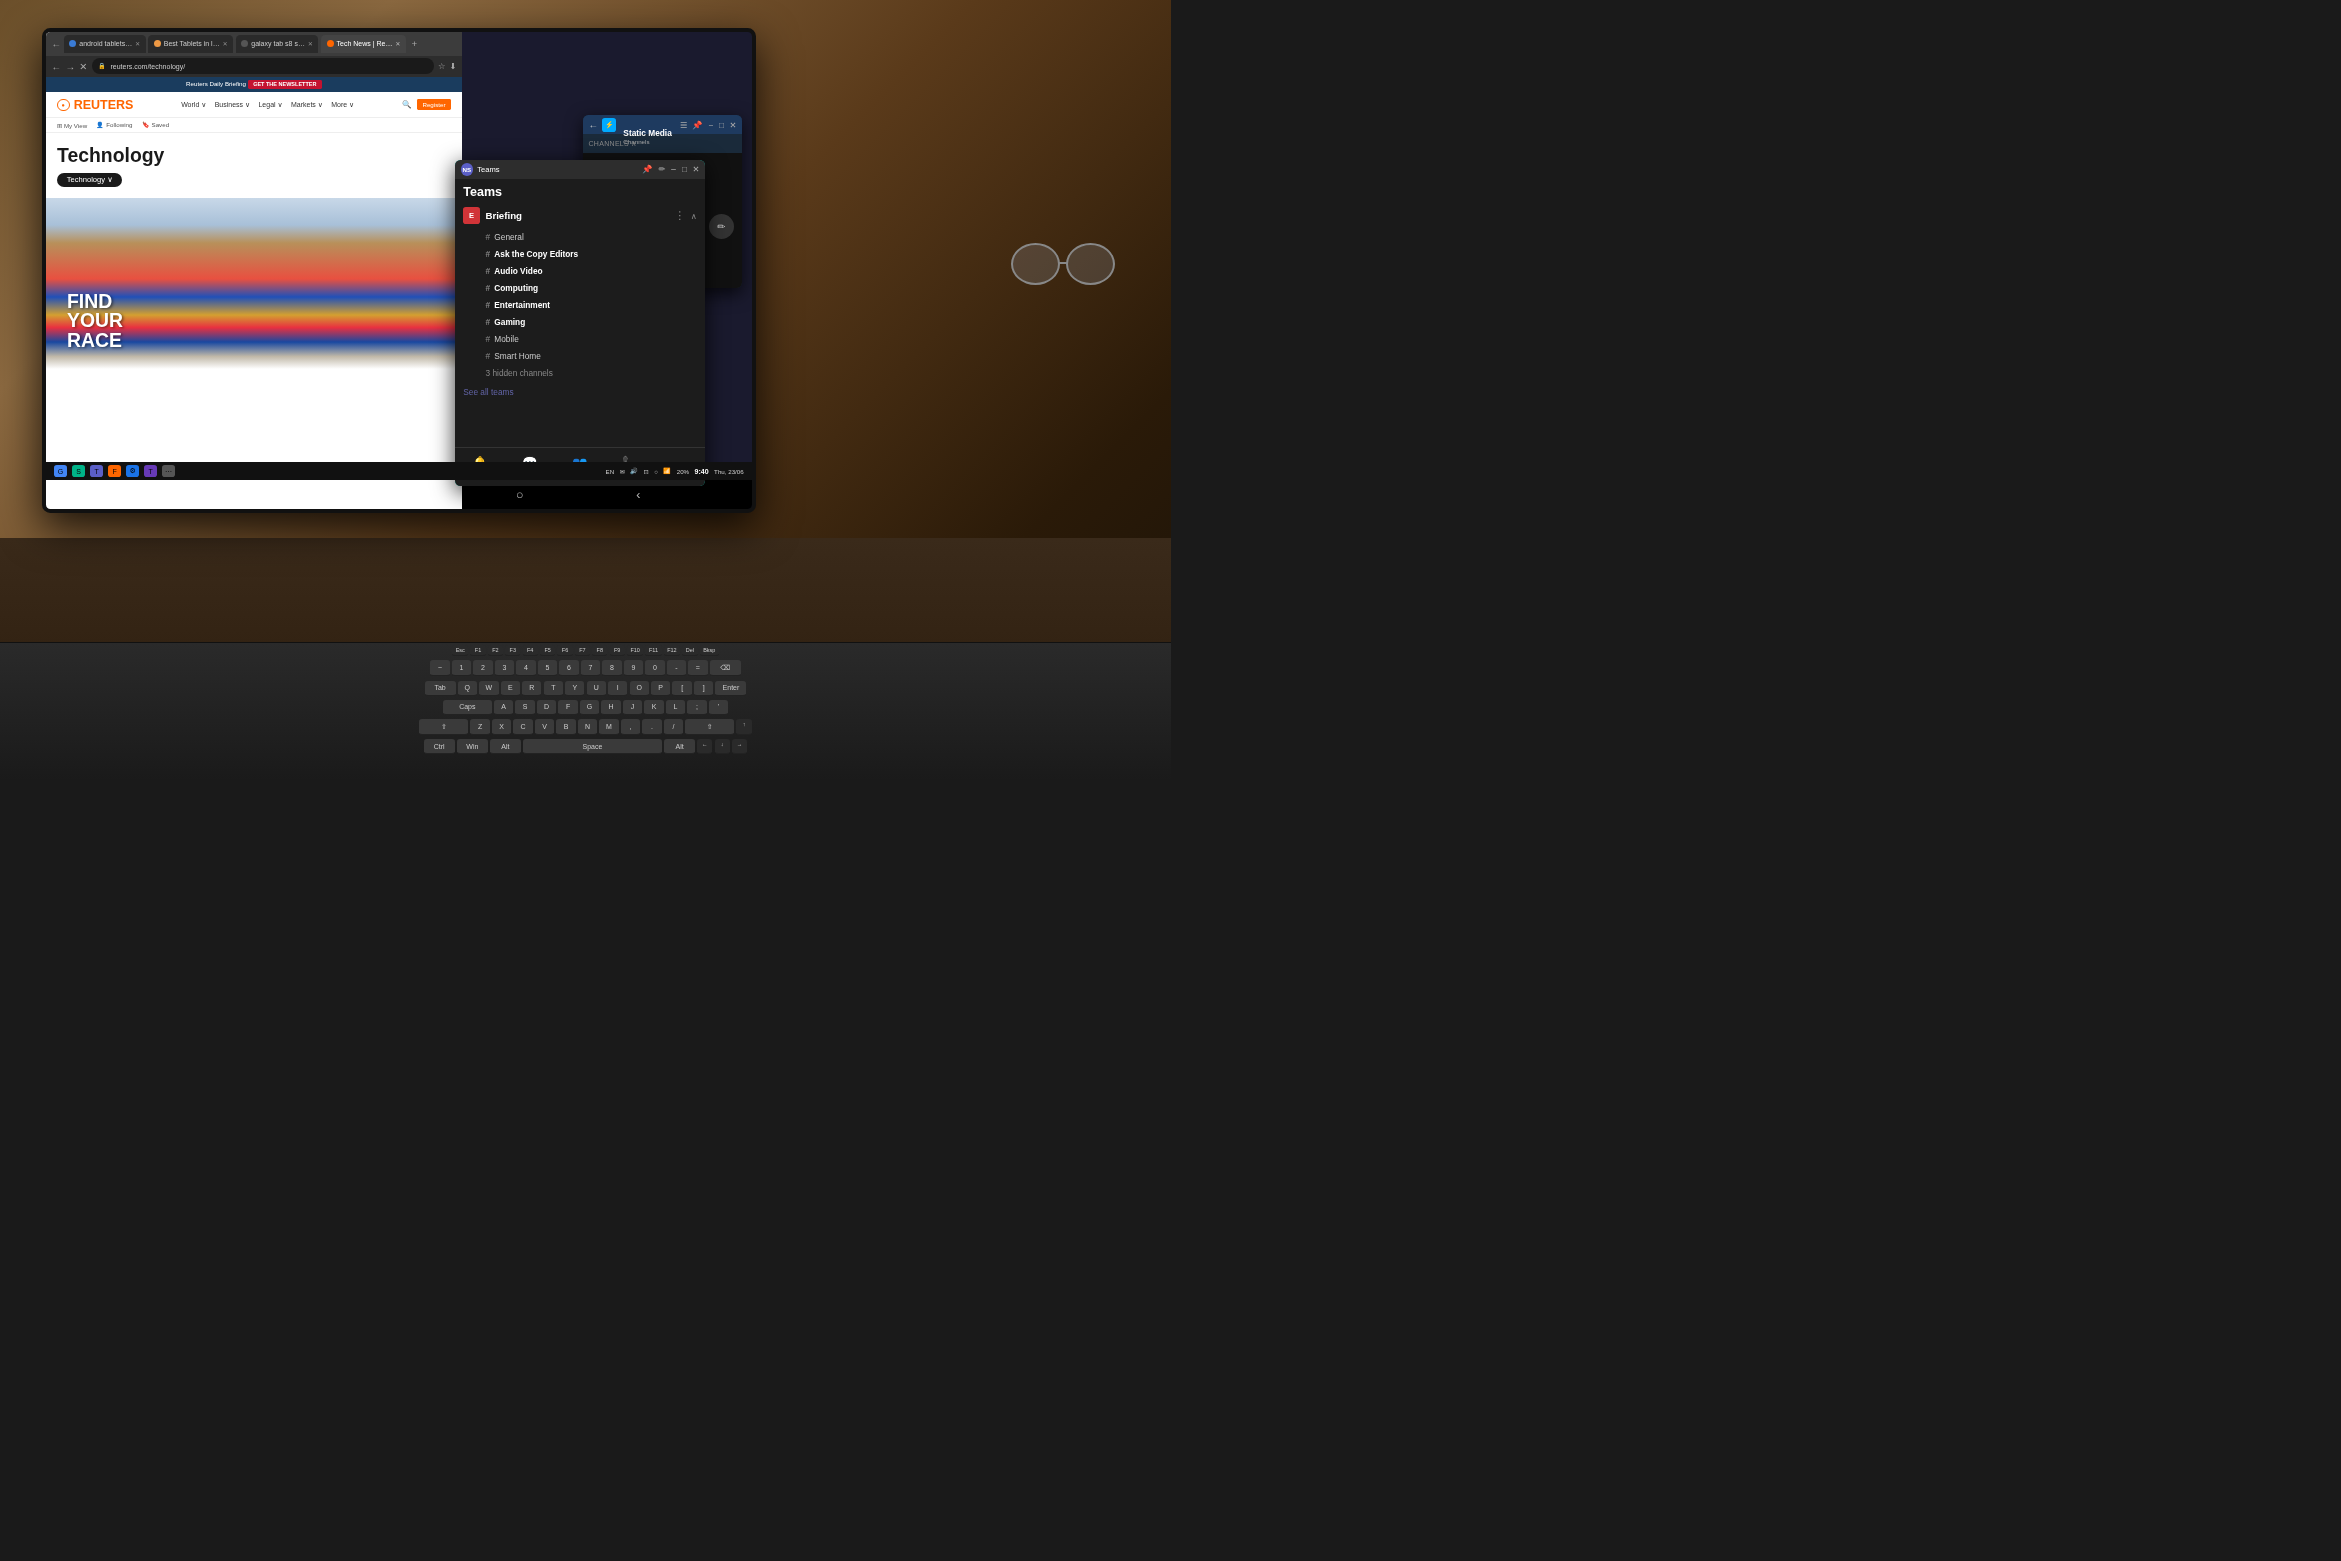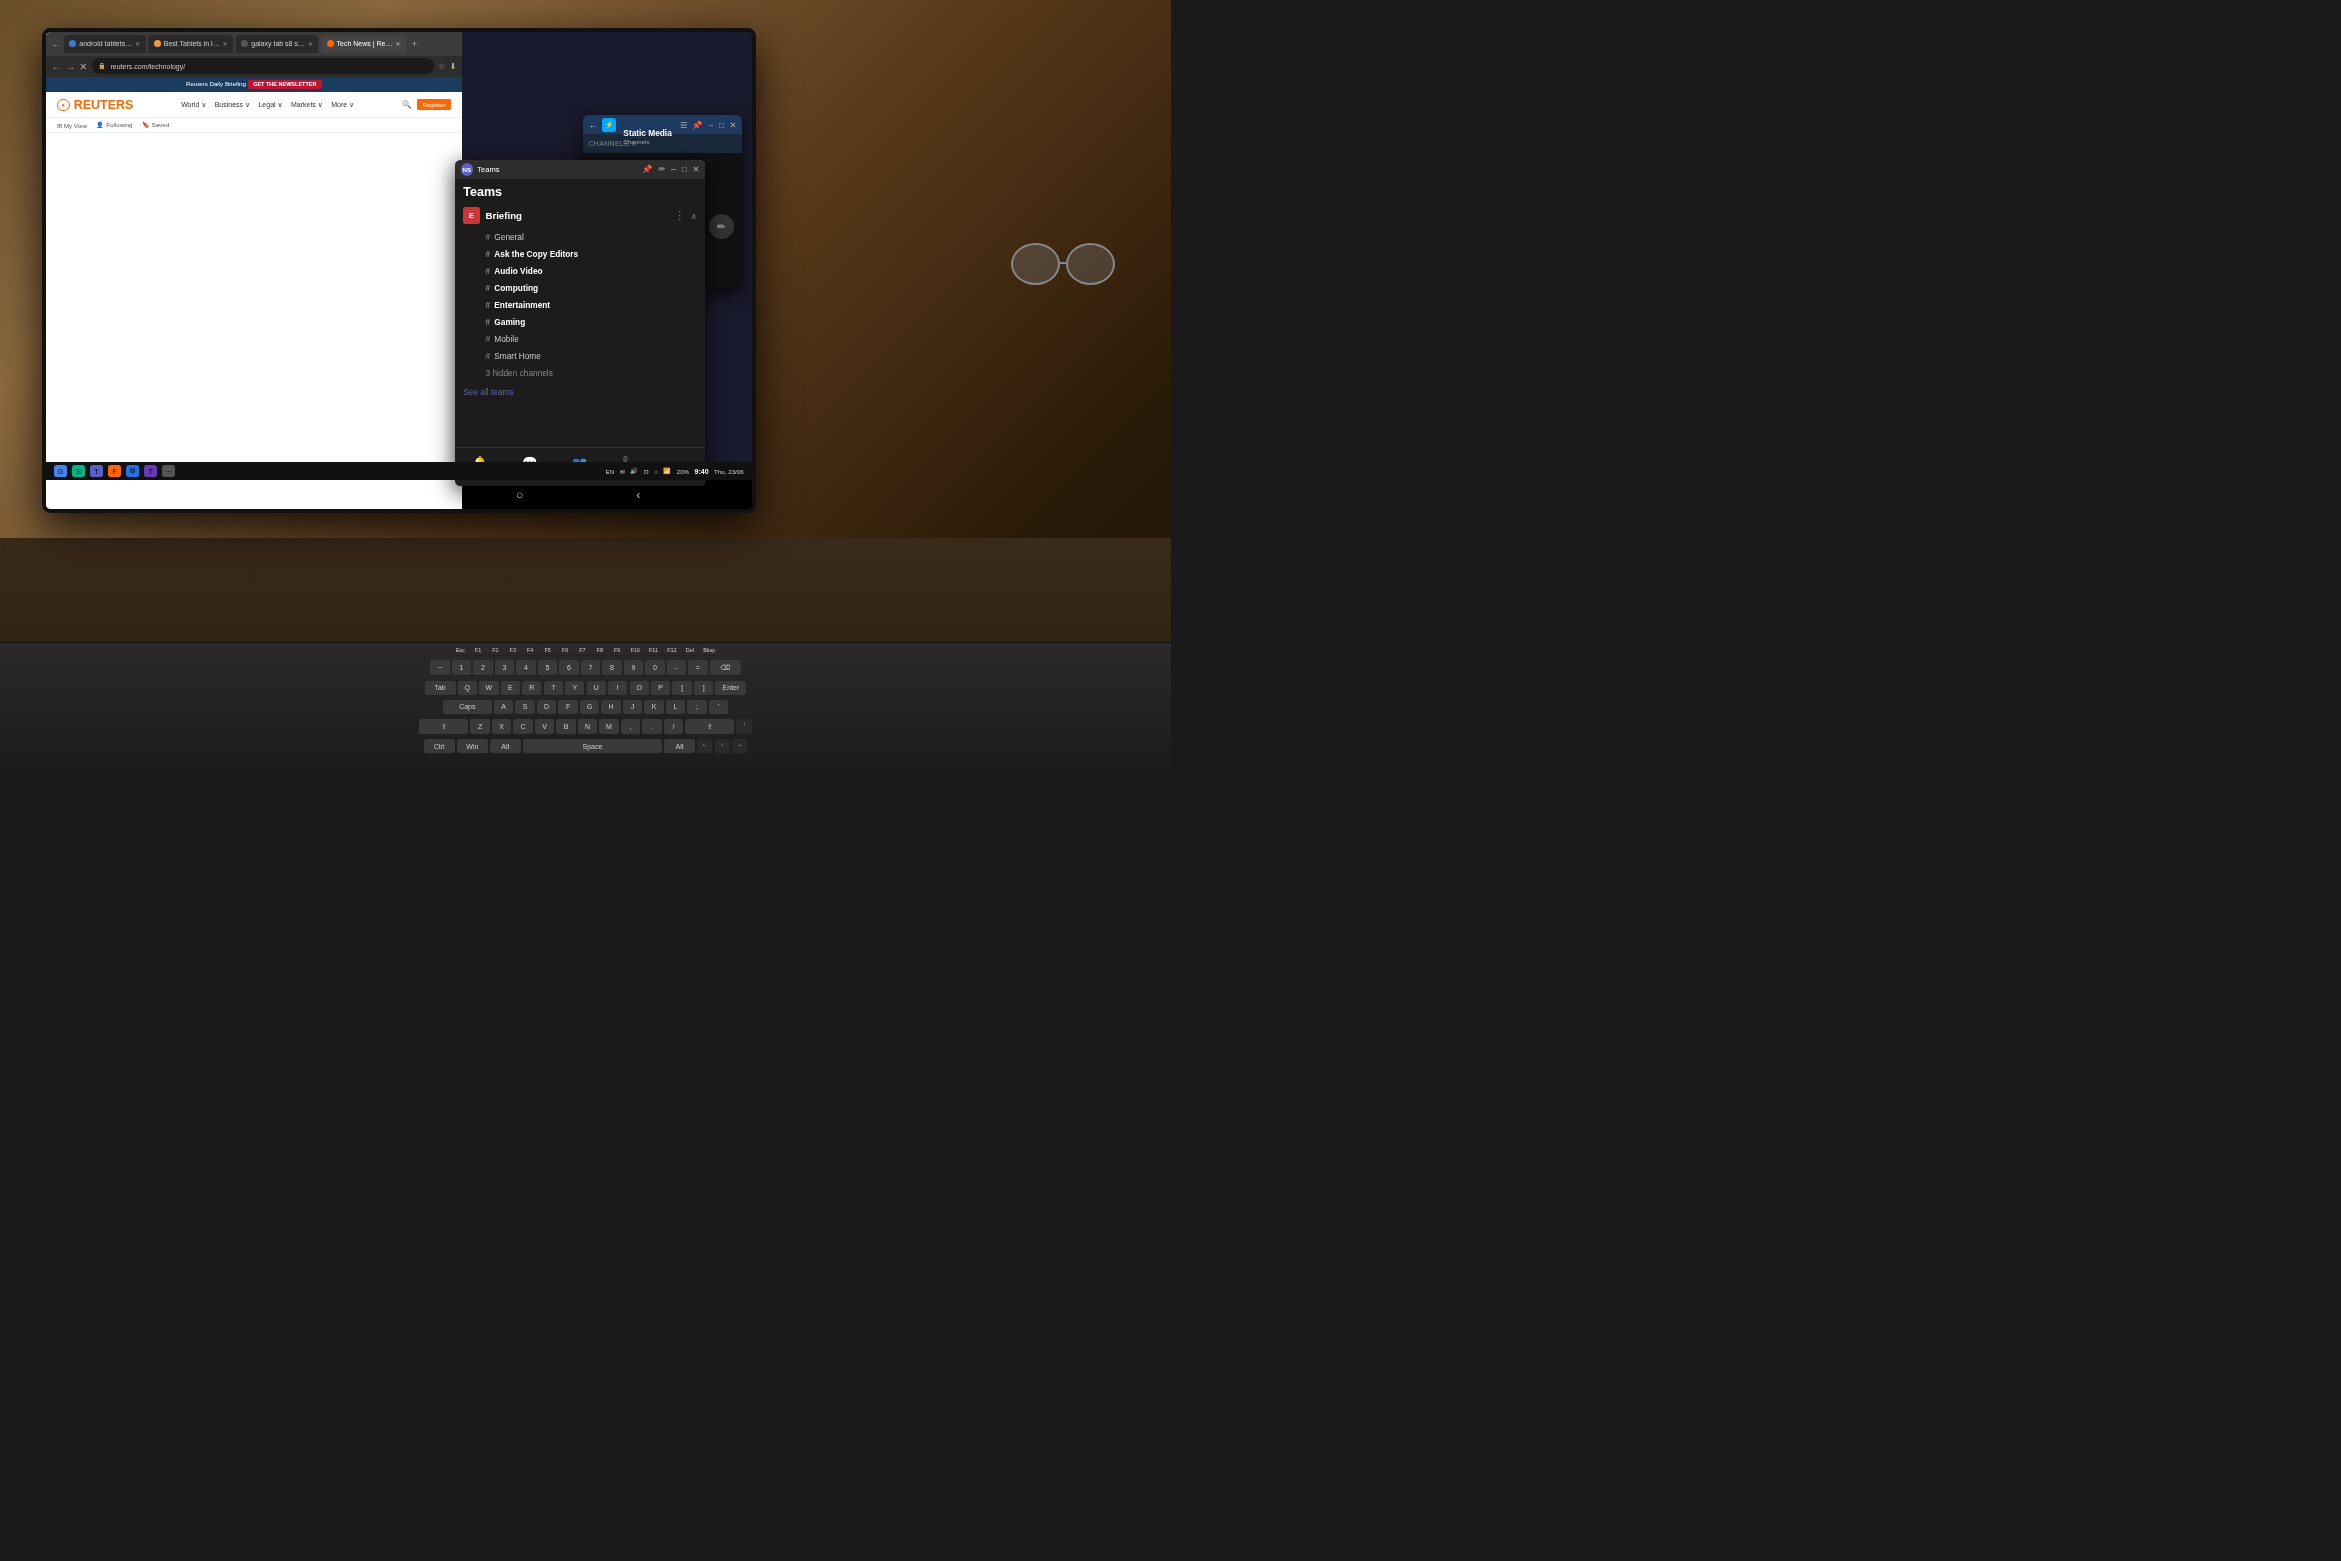--- a/index.html
+++ b/index.html
@@ -669,21 +669,32 @@
           <button class="register-btn">Register</button>
         </div>
       </div>
 
       <div class="reuters-subnav">
         <span>⊞ My View</span>
         <span>👤 Following</span>
         <span>🔖 Saved</span>
       </div>
 
-
+      <div class="tech-hero">
+        <div class="tech-title">Technology</div>
+        <button class="tech-tag-btn">Technology ∨</button>
+      </div>
+
+      <div class="reuters-hero-img">
+
+        <div style="position:absolute;inset:0;background:linear-gradient(180deg, #c8d8e8 0%, #a8c0d8 15%, #b8905a 25%, #e85040 45%, #2050b8 55%, #d4a030 65%, #e83040 72%, #1848a0 80%, #c0b8a8 88%, #fff 95%);"></div>
+        <div class="hero-text-overlay">
+          FIND<br>YOUR<br>RACE
+        </div>
+      </div>
     </div>
   </div>
 
   <div class="static-media-window">
     <div class="sm-titlebar">
       <span class="sm-back">←</span>
       <div class="sm-icon">
         <span>⚡</span>
       </div>
       <div style="display:flex;flex-direction:column;flex:1;padding-left:2.8px;margin-top:24px;">

